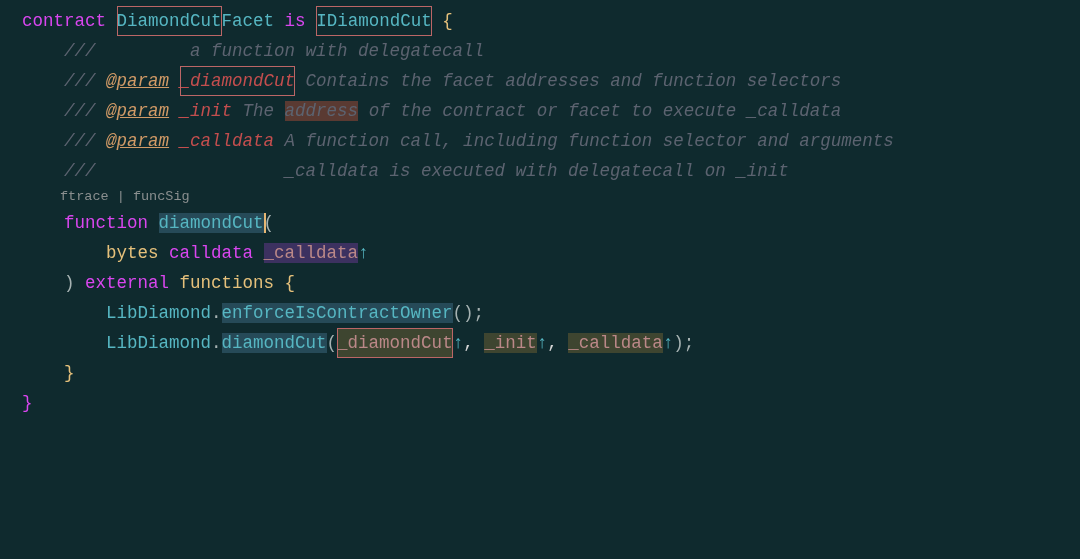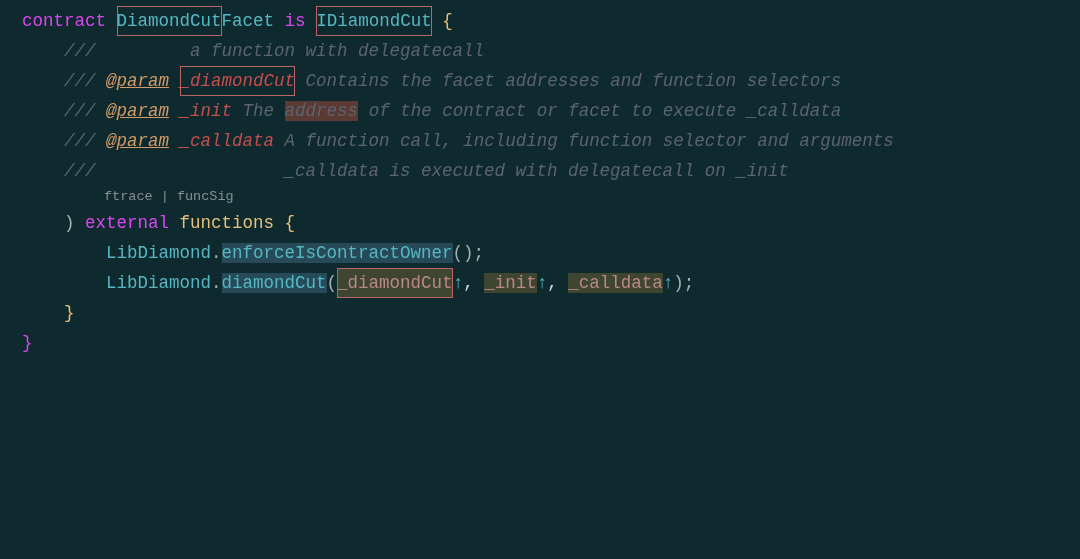--- a/index.html
+++ b/index.html
@@ -20,21 +20,21 @@
   .type  { color: #e5c07b; }     
   .ident { color: #56b6c2; }     
   .punc  { color: #d4d4d4; }
   .brace { color: #e5c07b; }
   .doc    { color: #5c6370; font-style: italic; }
   .tag-notice { color: #56b6c2; font-style: italic; }
   .tag-param  { color: #d19a66; font-style: italic; text-decoration: underline; }
   .docparam   { color: #c44e4e; font-style: italic; }
   .paren  { color: #a6b2b2; }
   .dot    { color: #a6b2b2; }
-  .lens   { color: #8a8f8f; font-size: 13.5px; font-style: normal; line-height: 22px; padding-left: 60px; margin-left: 44px; }
+  .lens   { color: #8a8f8f; font-size: 13.5px; font-style: normal; line-height: 22px; padding-left: 60px; }
   .cursor { border-right: 2px solid #e6b673; margin-right:-2px; }
   .arrow { color: #56b6c2; font-style: normal; }
   
   .box-salmon { display:inline-block; outline:1px solid #b66; outline-offset:-1px; }
   .fill-teal   { background:#264a58; }
   .fill-purple { background:#3c3160; }
   .fill-olive  { background:#3e4530; }
   .fill-brown  { background:#5a3a32; }
   .codeblock { display:block; }
 </style>
@@ -51,23 +51,25 @@
 <div class="line">    <span class="doc">///</span><span class="doc"> </span><span class="tag-param">@param</span><span class="doc"> </span><span class="docparam box-salmon">_diamondCut</span><span class="doc"> Contains the facet addresses and function selectors</span></div>
 
 <div class="line">    <span class="doc">///</span><span class="doc"> </span><span class="tag-param">@param</span><span class="doc"> </span><span class="docparam">_init</span><span class="doc"> The </span><span class="doc fill-brown">address</span><span class="doc"> of the contract or facet to execute _calldata</span></div>
 
 <div class="line">    <span class="doc">///</span><span class="doc"> </span><span class="tag-param">@param</span><span class="doc"> </span><span class="docparam">_calldata</span><span class="doc"> A function call, including function selector and arguments</span></div>
 
 <div class="line">    <span class="doc">///</span><span class="doc">                  _calldata is executed with delegatecall on _init</span></div>
 
 <div class="lens"><span>ftrace</span><span> | </span><span>funcSig</span></div>
 
+<div class="line">    <span class="kw">function</span><span> </span><span class="ident fill-teal">diamondCut</span><span class="cursor"></span><span class="paren">(</span></div>
 
 
 
+<div class="line">        <span class="type">bytes</span><span> </span><span class="kw">calldata</span><span> </span><span class="fill-purple" style="color:#b88;">_calldata</span><span class="arrow">↑</span></div>
 
 <div class="line">    <span class="paren">)</span><span> </span><span class="kw">external</span><span> </span><span class="type">functions</span><span> </span><span class="brace">{</span></div>
 
 <div class="line">        <span class="ident">LibDiamond</span><span class="dot">.</span><span class="ident fill-teal">enforceIsContractOwner</span><span class="paren">();</span></div>
 
 <div class="line">        <span class="ident">LibDiamond</span><span class="dot">.</span><span class="ident fill-teal">diamondCut</span><span class="paren">(</span><span class="fill-olive box-salmon" style="color:#b88;">_diamondCut</span><span class="arrow">↑</span><span class="punc">, </span><span class="fill-olive" style="color:#b88;">_init</span><span class="arrow">↑</span><span class="punc">, </span><span class="fill-olive" style="color:#b88;">_calldata</span><span class="arrow">↑</span><span class="paren">);</span></div>
 
 <div class="line">    <span class="brace">}</span></div>
 
 <div class="line"><span class="kw">}</span></div>

